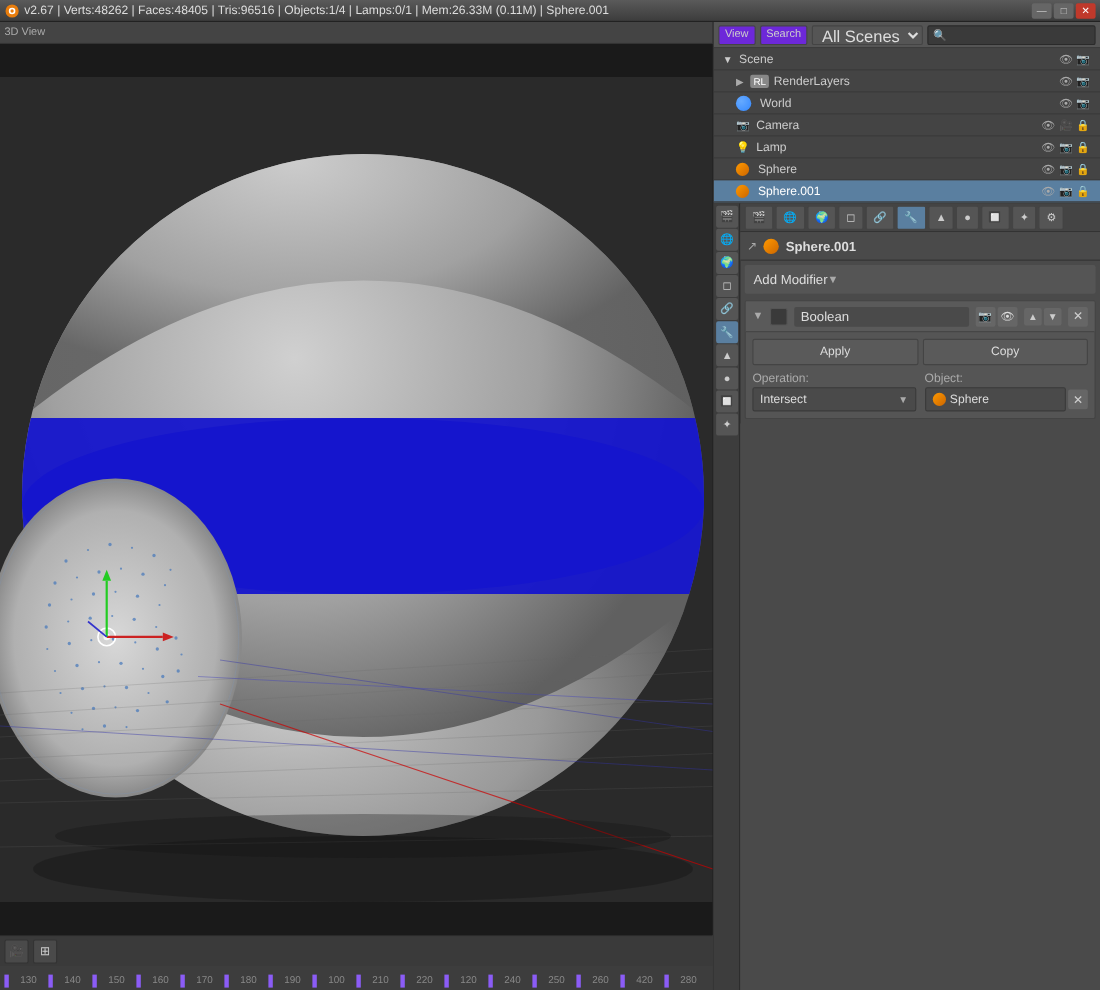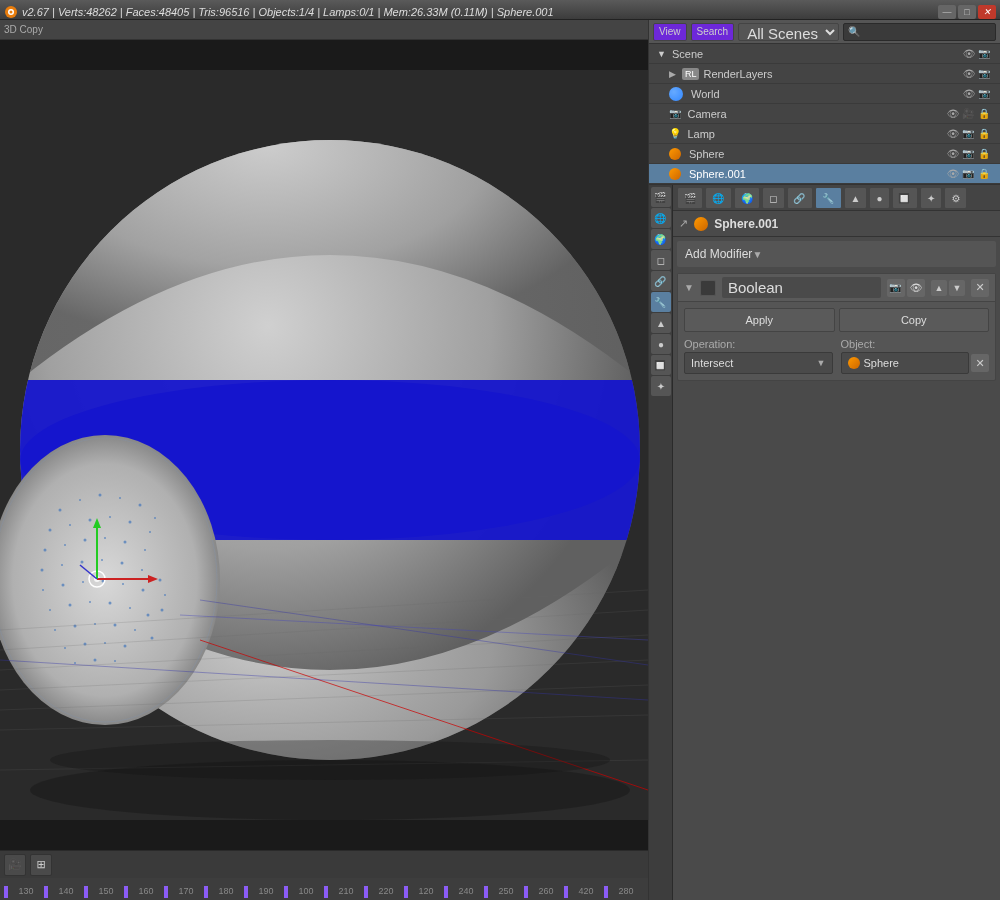--- a/index.html
+++ b/index.html
@@ -12,25 +12,24 @@
       color: #ddd;
       overflow: hidden;
     }
 
     
     #titlebar {
       width: 100%;
       height: 20px;
       background: linear-gradient(to bottom, #5a5a5a, #3c3c3c);
       display: flex;
-      align-items: flex-end;
+      align-items: center;
       justify-content: space-between;
       padding: 0 4px;
       border-bottom: 1px solid #222;
-      font-style: italic;
     }
     #titlebar-left {
       display: flex;
       align-items: center;
       gap: 4px;
     }
     #titlebar-controls {
       display: flex;
       gap: 2px;
     }
@@ -471,21 +470,21 @@
     <div class="titlebar-btn close">✕</div>
   </div>
 </div>
 
 <div id="main-layout">
 
   <div style="display:flex; flex-direction:column; width:648px;">
     <div id="viewport">
 
       <div id="viewport-header">
-        <span style="font-size:10px;color:#aaa;">3D Copy</span>
+        <span style="font-size:10px;color:#aaa;">3D View</span>
       </div>
 
       <div id="scene">
         <svg id="scene-svg" viewBox="0 0 648 750" xmlns="http://www.w3.org/2000/svg">
 
           <rect width="648" height="750" fill="#2a2a2a"></rect>
 
           <ellipse cx="330" cy="720" rx="300" ry="30" fill="#1a1a1a" opacity="0.6"></ellipse>
 
           <defs>
@@ -761,21 +760,21 @@
           <div id="add-modifier-bar" style="height:26px;background:#555;display:flex;align-items:center;padding:0 8px;justify-content:flex-start;margin-bottom:6px;border-radius:2px;cursor:pointer;">
             <span style="color:#ddd;font-size:12px;">Add Modifier</span>
             <span style="color:#aaa;font-size:10px;">▼</span>
           </div>
 
           <div id="boolean-card">
 
             <div id="boolean-card-header" style="height:28px;background:#5a5a5a;display:flex;align-items:center;padding:0 6px;gap:6px;border-bottom:1px solid #444;">
               <span style="color:#aaa;font-size:10px;">▼</span>
               <span style="background:#3a3a3a;width:16px;height:16px;border-radius:2px;display:inline-block;border:1px solid #555;"></span>
-              <span style="flex:1;color:#ddd;font-size:15px;background:#4a4a4a;padding:2px 6px;border-radius:2px;">Boolean</span>
+              <span style="flex:1;color:#ddd;font-size:12px;background:#4a4a4a;padding:2px 6px;border-radius:2px;">Boolean</span>
 
               <div style="display:flex;gap:2px;">
                 <div style="width:18px;height:18px;background:#666;border-radius:2px;display:flex;align-items:center;justify-content:center;font-size:10px;cursor:pointer;">📷</div>
                 <div style="width:18px;height:18px;background:#666;border-radius:2px;display:flex;align-items:center;justify-content:center;font-size:10px;cursor:pointer;">👁</div>
               </div>
               <div class="card-arrows">
                 <div class="arrow-btn">▲</div>
                 <div class="arrow-btn">▼</div>
               </div>
               <div class="x-btn">✕</div>

